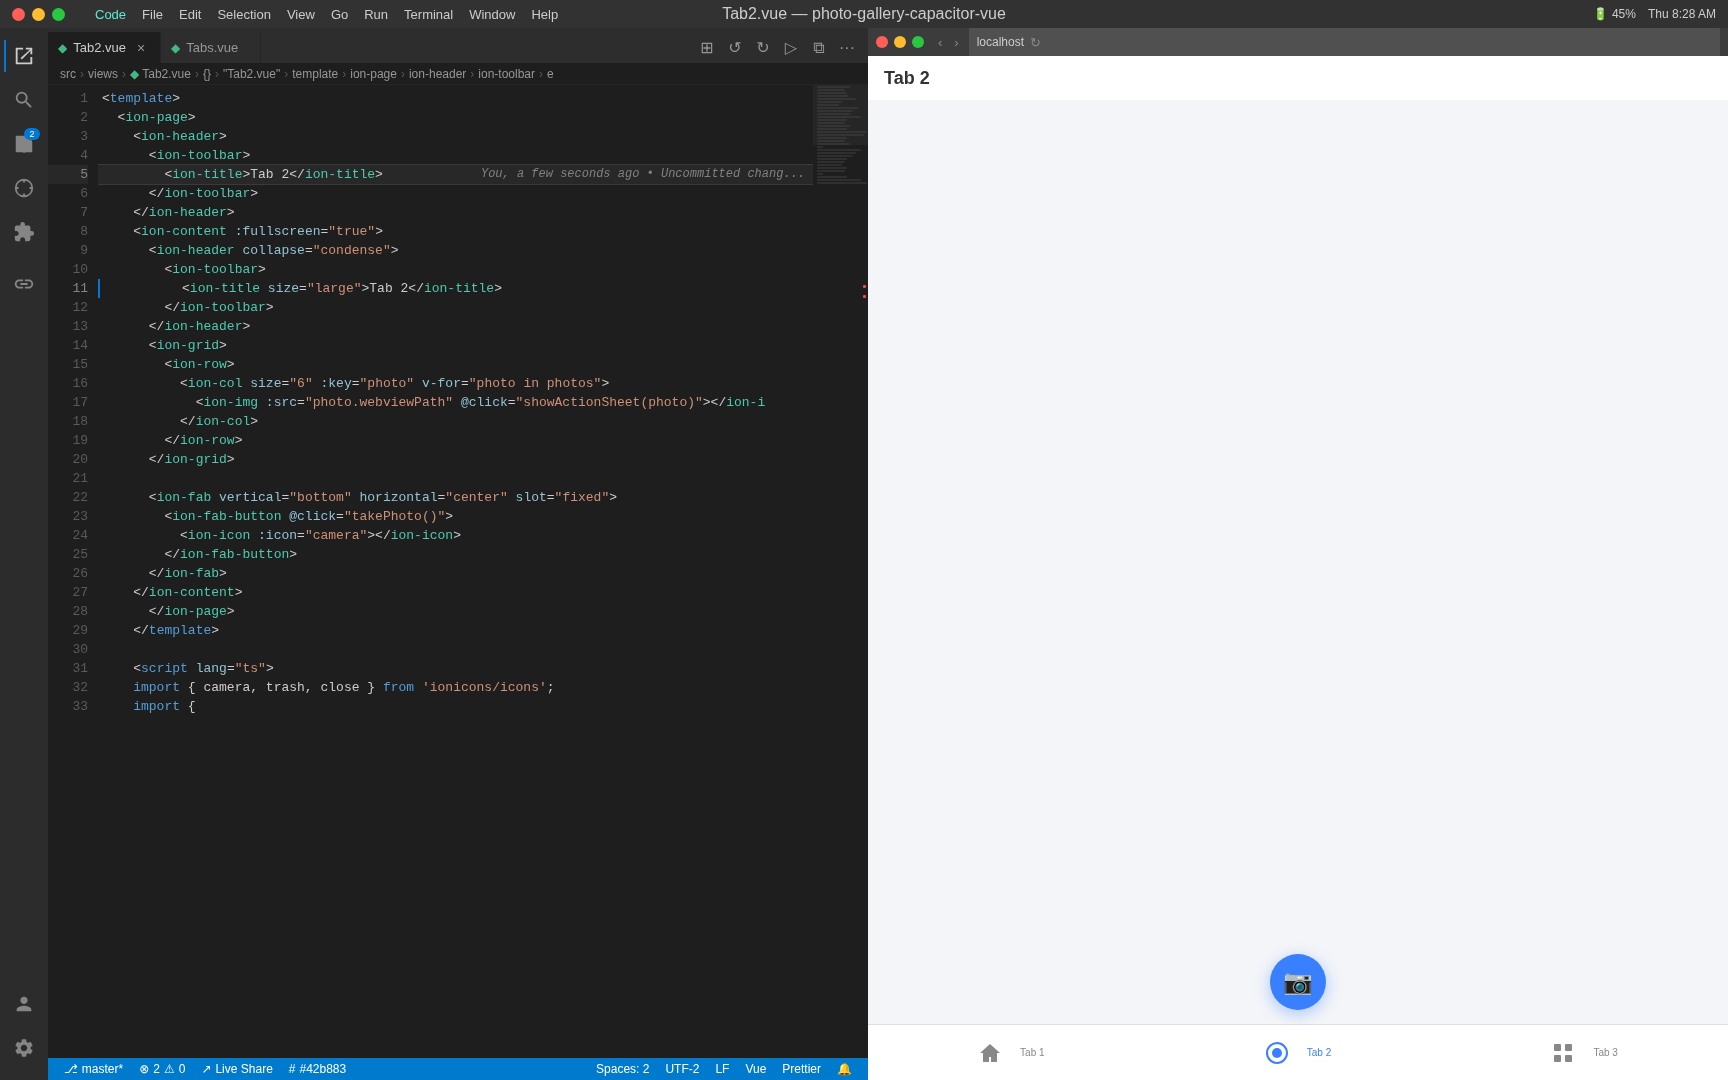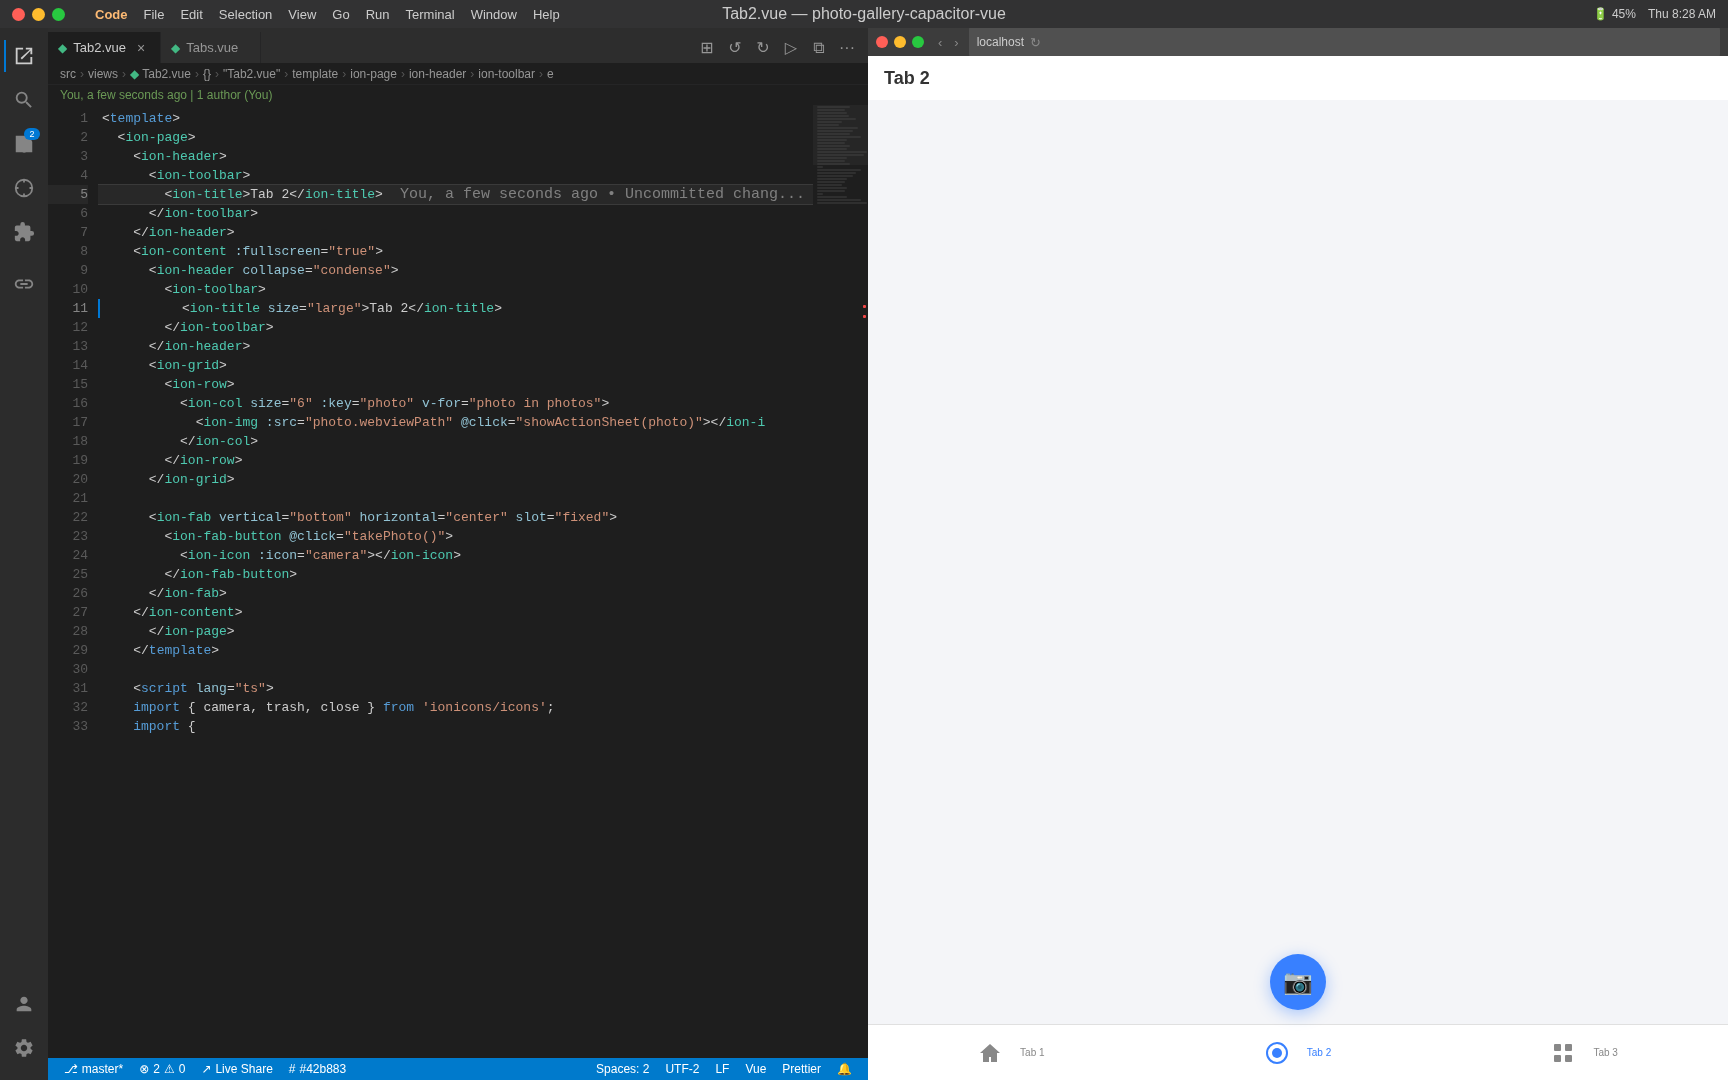--- a/index.html
+++ b/index.html
@@ -53,22 +53,21 @@
       gap: 16px;
       margin-left: 30px;
       align-items: center;
     }
     .mac-menu-item {
       color: #cccccc;
       font-size: 13px;
       cursor: pointer;
     }
     .mac-menu-item.active {
-      color: #fdba74;
-      font-weight: bold;
+      color: #5eead4;
     }
     .mac-titlebar-right {
       margin-left: auto;
       display: flex;
       align-items: center;
       gap: 12px;
       color: #cccccc;
       font-size: 12px;
     }
 
@@ -277,21 +276,22 @@
     .punct { color: #cccccc; }    
     .text { color: #cccccc; }
 
     
     .line-tooltip {
       position: absolute;
       right: 0;
       top: 0;
       background: transparent;
       color: #808080;
-      font-size: 15px;
+      font-size: 12px;
+      font-style: italic;
       padding-right: 8px;
       white-space: nowrap;
     }
 
     
     .minimap {
       width: 55px;
       background: #1e1e1e;
       flex-shrink: 0;
       position: relative;
@@ -633,23 +633,20 @@
       <span class="breadcrumb-sep">›</span>
       <span class="breadcrumb-item">
         <span>ion-toolbar</span>
       </span>
       <span class="breadcrumb-sep">›</span>
       <span class="breadcrumb-item">
         <span>e</span>
       </span>
     </div>
 
-    <div class="git-blame-line">
-      <span>You, a few seconds ago | 1 author (You)</span>
-    </div>
 
     <div class="code-editor">
       <div class="line-numbers">
         <div>1</div>
           <div>2</div>
           <div>3</div>
           <div>4</div>
         <div style="background:#282828; color:#858585">5</div>
         <div>6</div>
           <div>7</div>

